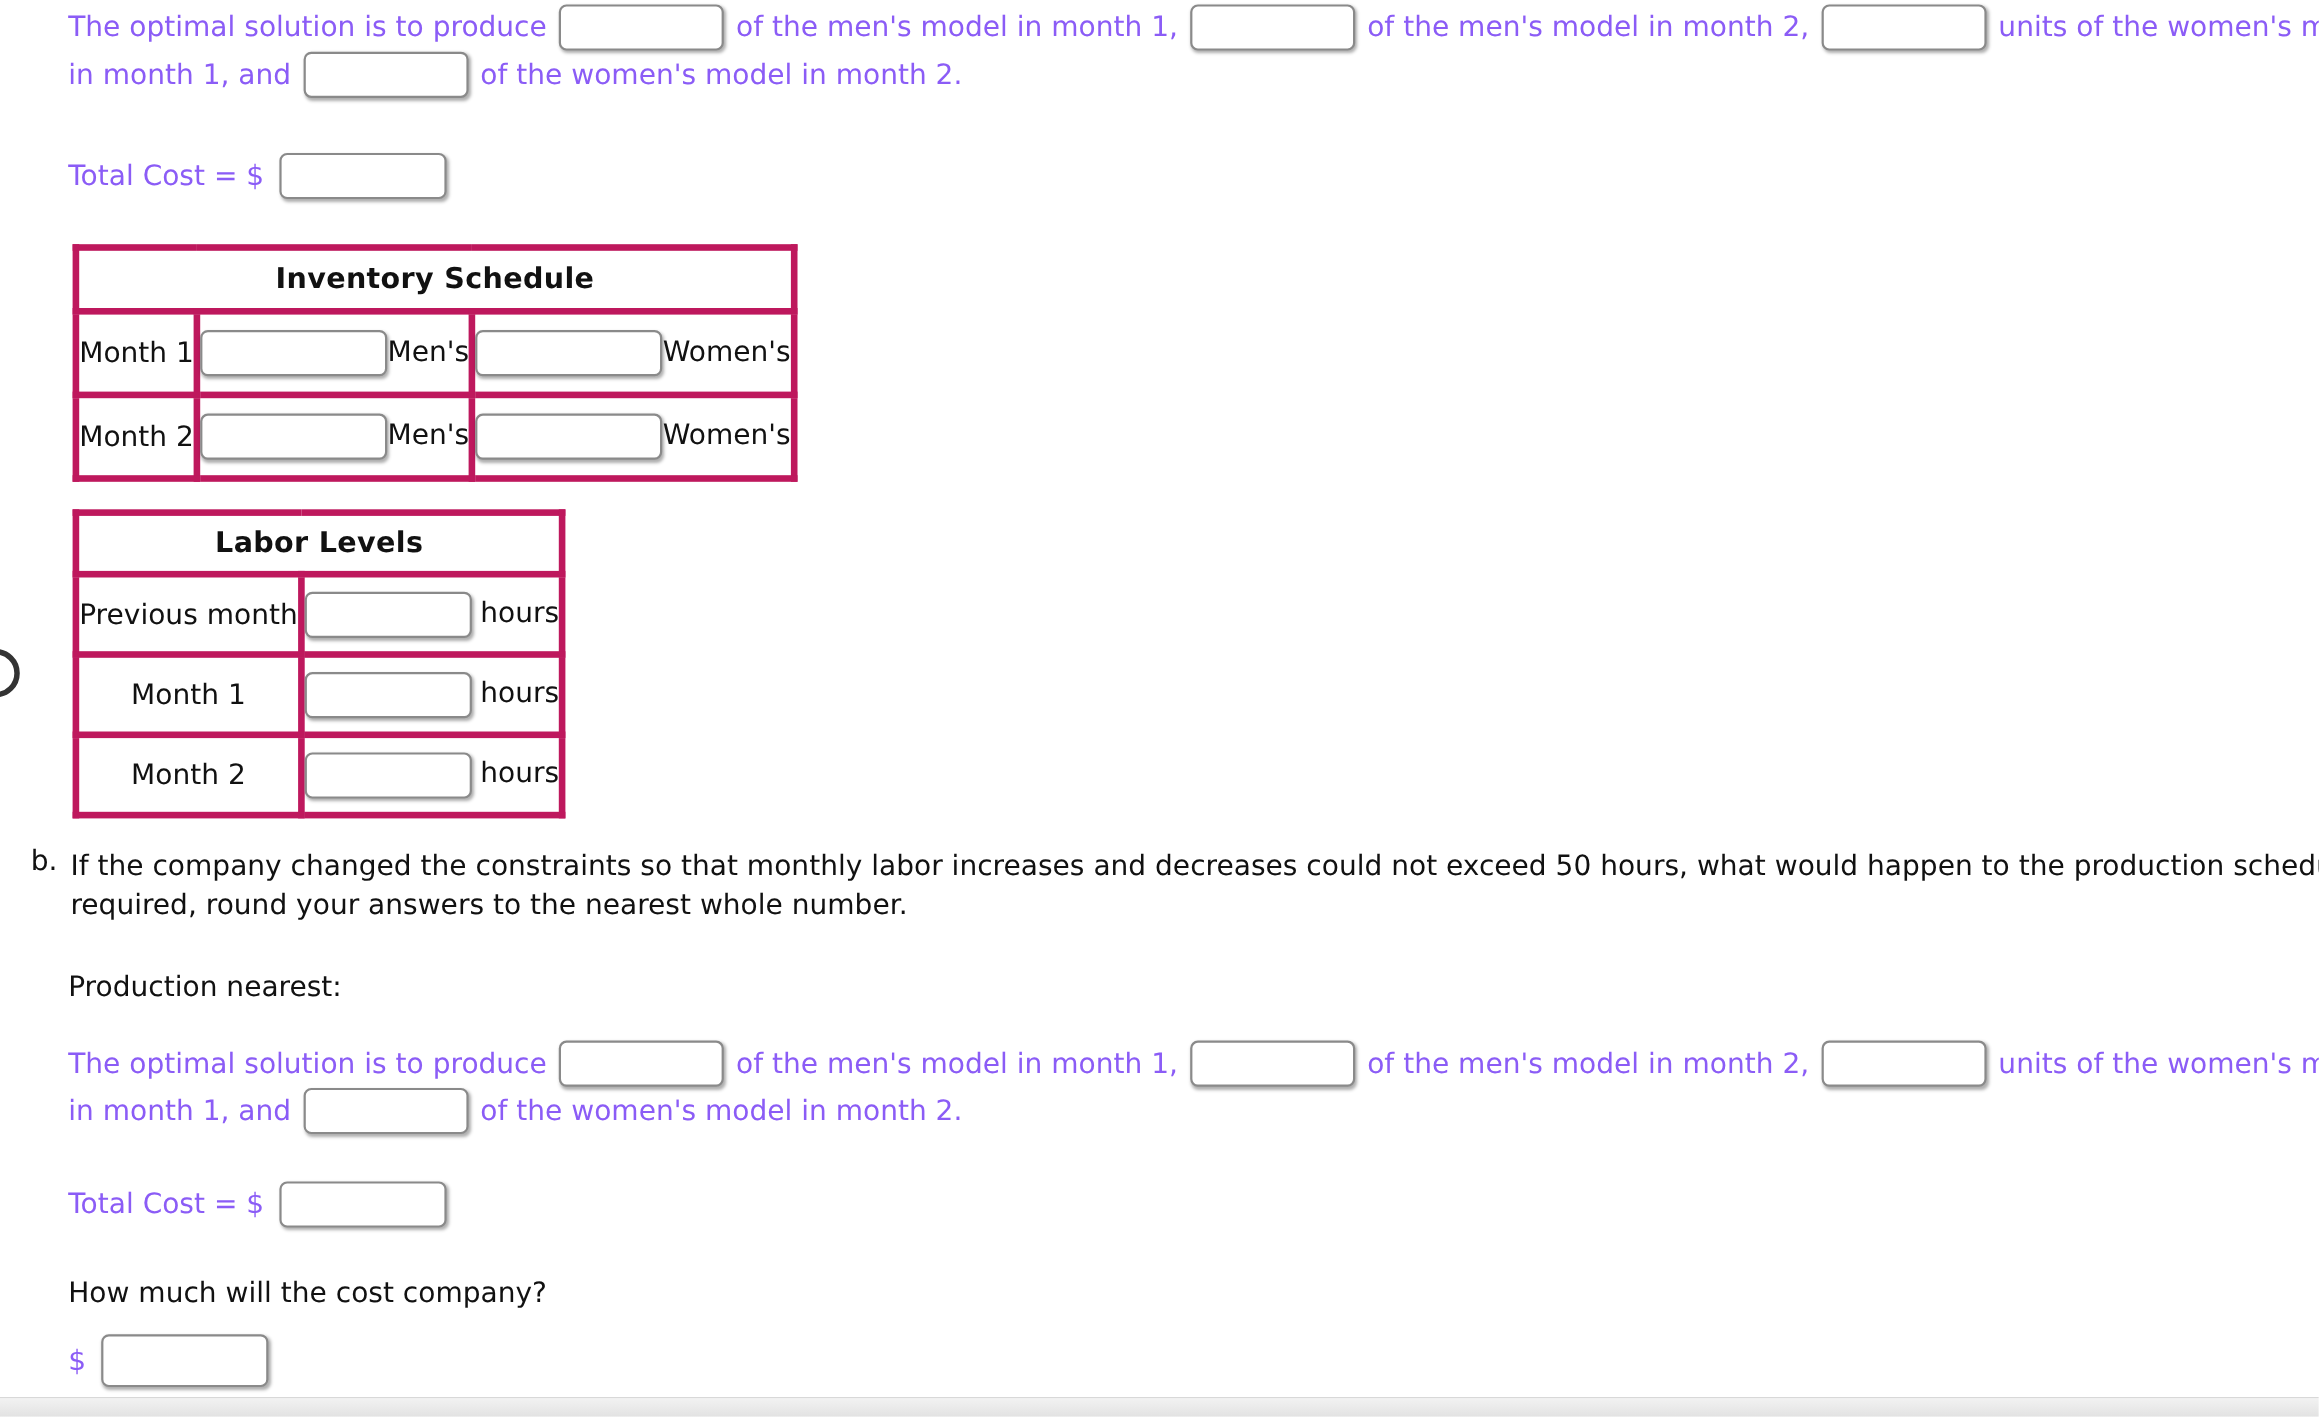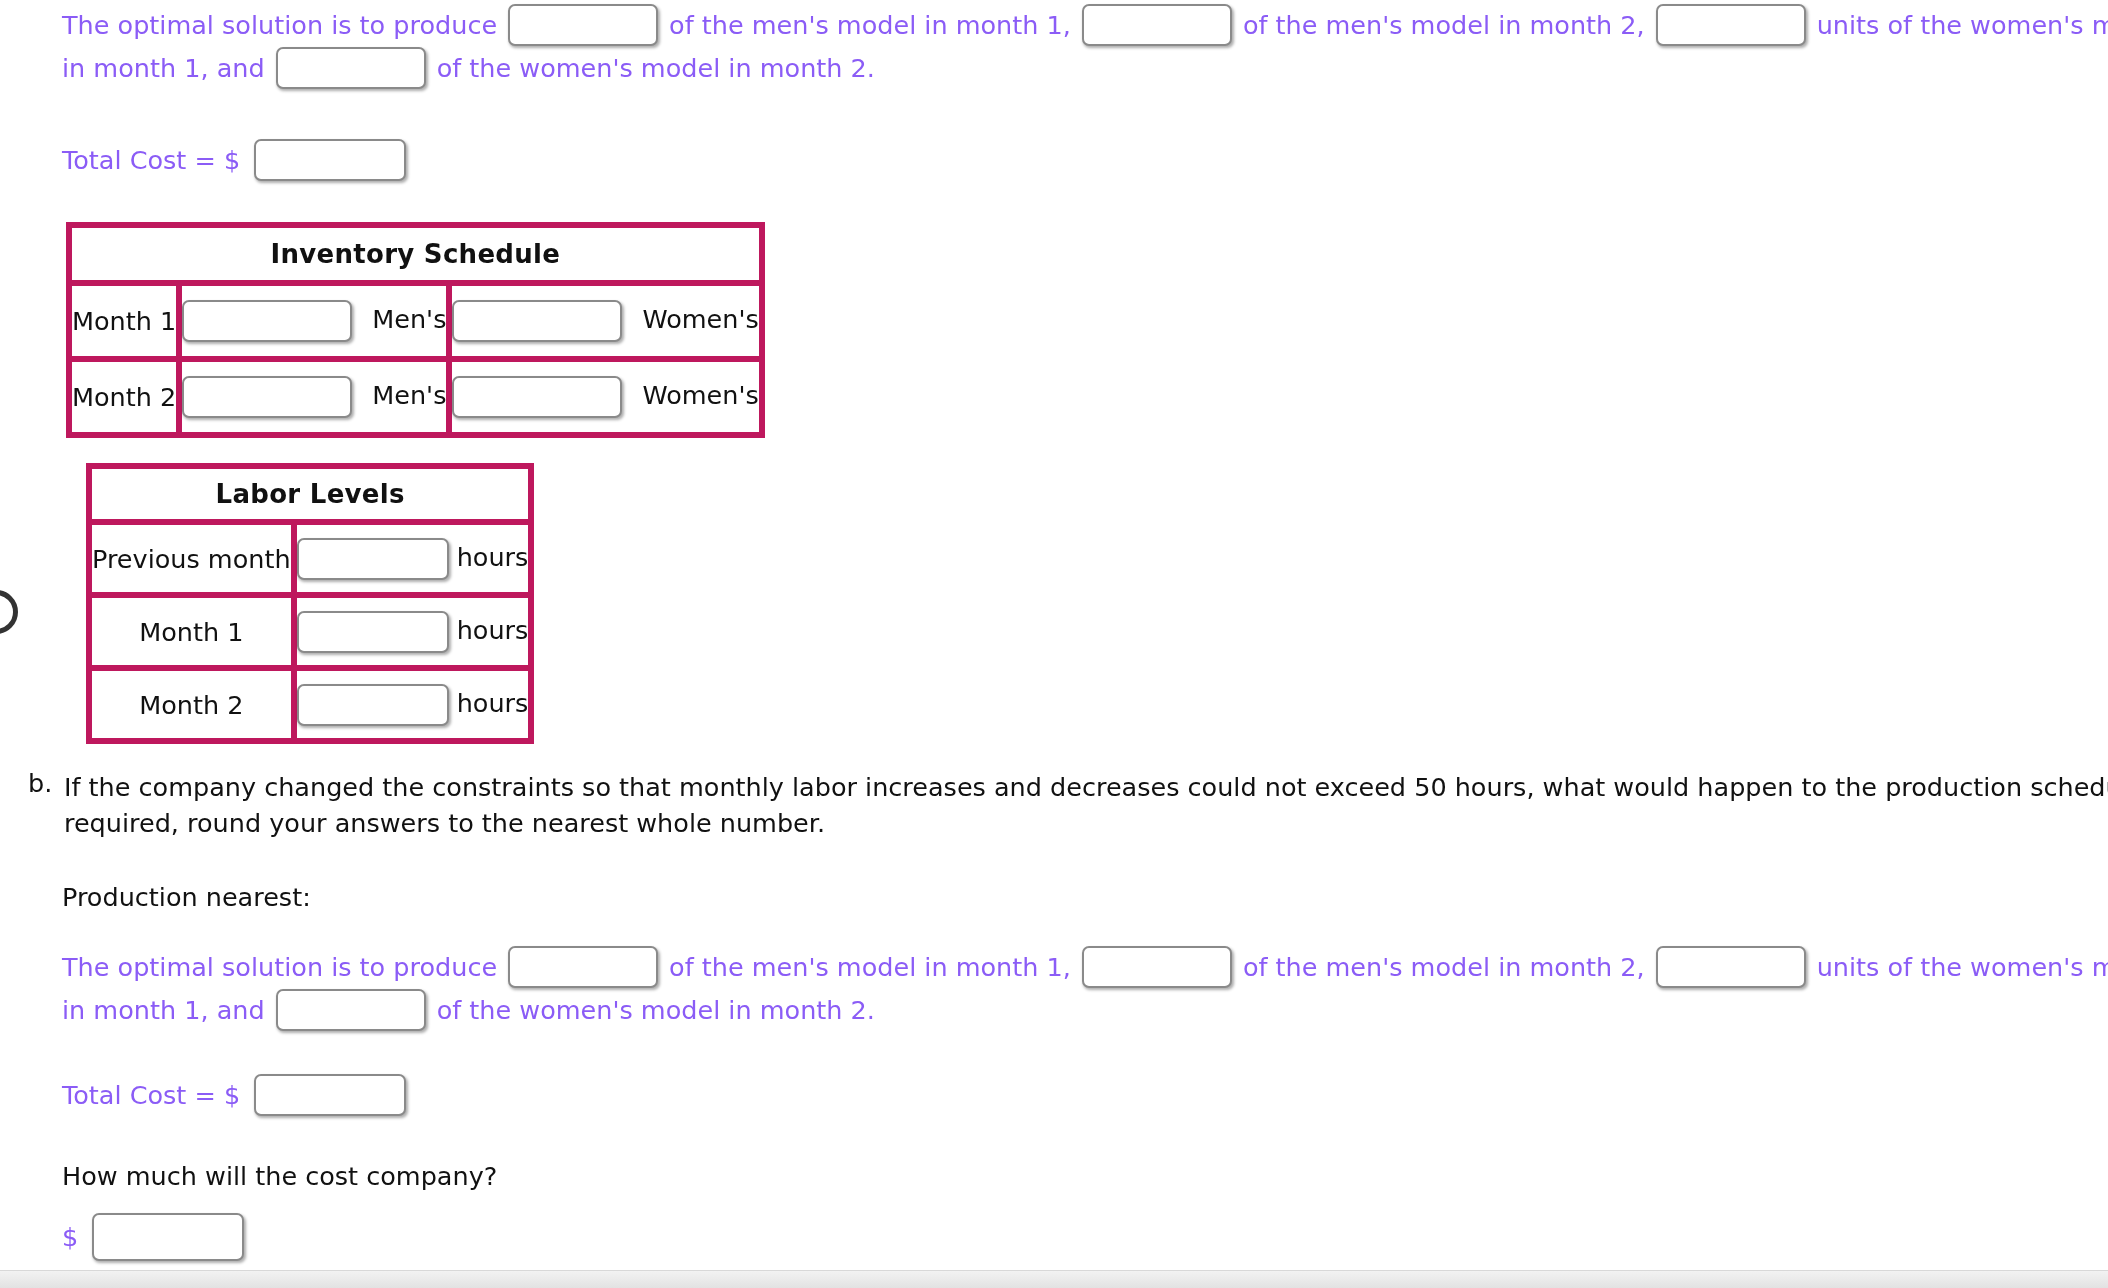--- a/index.html
+++ b/index.html
@@ -73,21 +73,21 @@
   table.grid th.title {
     font-weight: bold;
     font-size: 26px;
     text-align: center;
     letter-spacing: 0.3px;
   }
 
   .inv-label { text-align: left; padding-left: 10px; padding-right: 10px; white-space: nowrap; }
   .inv-field { white-space: nowrap; padding: 8px 0 8px 4px; }
   .inv-field .box { margin-right: 0px; }
-  .unit { font-size: 25.5px; padding-left: 20px; }
+  .unit { font-size: 25.5px; }
 
   .lab-label { text-align: center; padding: 0 8px; white-space: nowrap; }
   .lab-field { white-space: nowrap; padding: 8px 0 8px 6px; }
 
   
   .blabel {
     position: absolute;
     font-size: 25.5px;
     color: #111111;
   }
@@ -177,21 +177,21 @@
       <td class="inv-field">
         <input class="box" type="text" style="width: 170px; height: 42px;" value=""><span class="unit">Men's</span>
       </td>
       <td class="inv-field">
         <input class="box" type="text" style="width: 170px; height: 42px;" value=""><span class="unit">Women's</span>
       </td>
     </tr>
   </tbody>
     </table>
 
-  <table class="grid" style="left:66px; top:463px;margin-left:20px;">
+  <table class="grid" style="left:66px; top:463px;">
     <tbody>
         <tr>
       <th class="title" colspan="2" style="height:50px; width:428px;">Labor Levels</th>
     </tr>
     <tr>
       <td class="lab-label" style="height:67px;text-align:right;">Previous month</td>
       <td class="lab-field">
         <input class="box" type="text" style="width: 152px; height: 42px;" value=""><span class="unit" style="padding-left:8px;">hours</span>
       </td>
     </tr>

